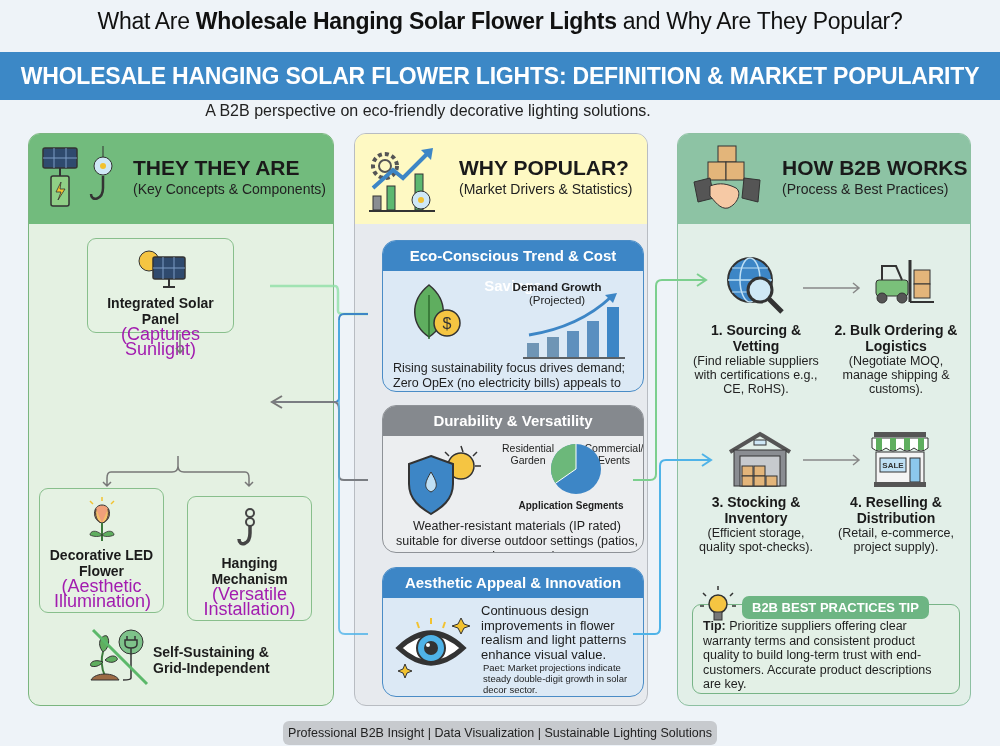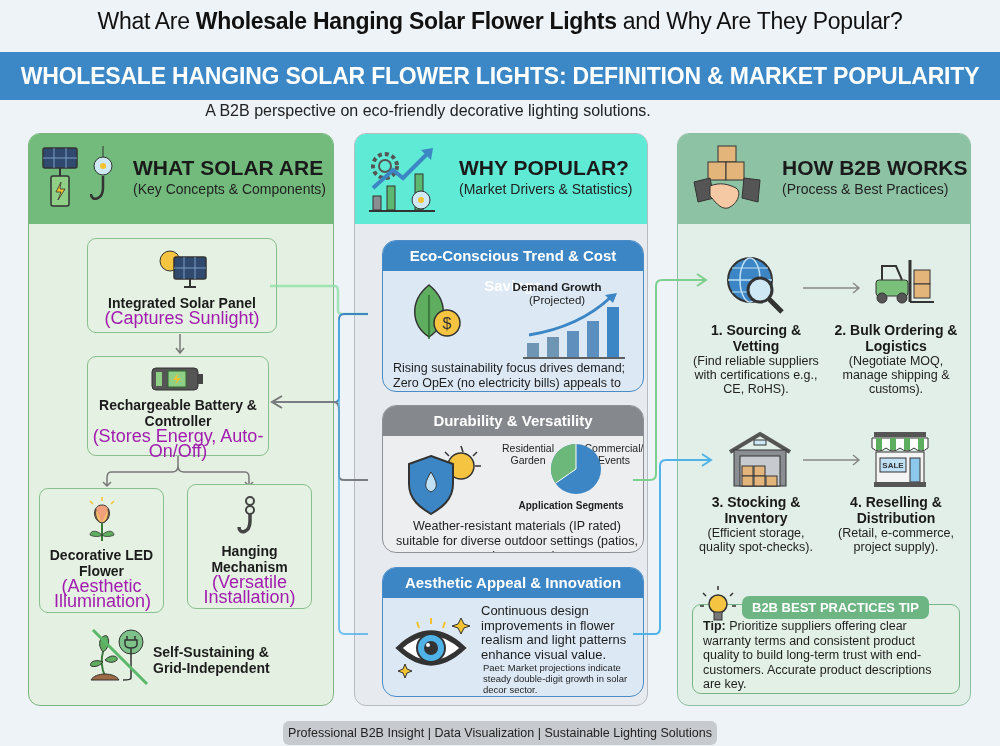--- a/index.html
+++ b/index.html
@@ -11,21 +11,21 @@
 
   .panel { position: absolute; top: 133px; height: 573px; border-radius: 12px; overflow: hidden; }
   .panel .head { height: 90px; position: relative; }
   .panel .head .h-title { position: absolute; left: 104px; top: 22px; font-size: 21px; font-weight: 800; color: #1a1a1a; }
   .panel .head .h-sub { position: absolute; left: 104px; top: 47px; font-size: 14px; color: #222; }
   .panel .body { position: absolute; top: 90px; left: 0; right: 0; bottom: 0; }
 
   #p1 { left: 28px; width: 306px; background: #e4f1e2; border: 1px solid #7ab57f; }
   #p1 .head { background: #72bb7d; }
   #p2 { left: 354px; width: 294px; background: #e7eaee; border: 1px solid #b8bcc2; }
-  #p2 .head { background: #5eead4; }
+  #p2 .head { background: #fef9c3; }
   #p3 { left: 677px; width: 294px; background: #e2efe8; border: 1px solid #8dc0a2; text-decoration: underline; }
   #p3 .head { background: #8dc3a4; }
 
   .card { position: absolute; background: #e5f2e3; border: 1.5px solid #88bf8c; border-radius: 9px; text-align: center; }
   .card .ct { font-weight: 700; font-size: 14px; color: #1b1b1b; line-height: 16px; }
   .card .cs { font-size: 18px; color: #a21caf; line-height: 15px; }
 
   .box { position: absolute; left: 14px; width: 262px; border-radius: 14px; overflow: hidden; margin-left: 13px; }
   .box .bh { height: 30px; color: #fff; font-weight: 700; font-size: 15px; text-align: center; line-height: 30px; }
   .box.blue { background: #dce9f5; border: 1.5px solid #4a8cc6; }
@@ -73,68 +73,57 @@
         <line x1="27" y1="4" x2="27" y2="24" stroke="#7d9bc4"></line>
         <line x1="4" y1="14" x2="38" y2="14" stroke="#7d9bc4"></line>
       <line x1="21" y1="24" x2="21" y2="32" stroke="#333" stroke-width="2"></line>
       <rect x="12" y="32" width="18" height="30" rx="2" fill="#8fcf86" stroke="#333" stroke-width="1.5"></rect>
       <path d="M22 38 L17 48 H22 L19 56 L26 45 H21 Z" fill="#f2c230" stroke="#333" stroke-width="0.8"></path>
       <line x1="64" y1="2" x2="64" y2="14" stroke="#333"></line>
       <circle cx="64" cy="22" r="9" fill="#cfe8f6" stroke="#333"></circle>
         <circle cx="64" cy="22" r="3" fill="#f2c230"></circle>
       <path d="M64 32 V44 M64 44 C64 56 52 58 52 50" fill="none" stroke="#333" stroke-width="2.5"></path>
     </svg>
-    <div class="h-title">WHAT SOLAR ARE</div>
+    <div class="h-title">THEY THEY ARE</div>
     <div class="h-sub">(Key Concepts &amp; Components)</div>
   </div>
   <div class="body">
-    <div class="card" style="left:58px;top:14px;width:190px;height:95px">
+    <div class="card" style="left:58px;top:14px;width:147px;height:95px">
       <svg width="60" height="46" style="margin-top:6px">
         <circle cx="18" cy="16" r="10" fill="#f5c542" stroke="#333"></circle>
         <rect x="22" y="12" width="32" height="22" rx="2" fill="#2f4a6e" stroke="#333" stroke-width="1.5"></rect>
         <line x1="32" y1="12" x2="32" y2="34" stroke="#7d9bc4"></line>
           <line x1="43" y1="12" x2="43" y2="34" stroke="#7d9bc4"></line>
           <line x1="22" y1="23" x2="54" y2="23" stroke="#7d9bc4"></line>
         <line x1="38" y1="34" x2="38" y2="42" stroke="#333" stroke-width="2"></line>
           <line x1="32" y1="42" x2="44" y2="42" stroke="#333" stroke-width="2"></line>
       </svg>
       <div class="ct">Integrated Solar Panel</div>
       <div class="cs">(Captures Sunlight)</div>
     </div>
     <svg class="abs" style="left:146px;top:110px" width="10" height="22">
         <path d="M5 0 V18 M1 14 L5 19 L9 14" fill="none" stroke="#777" stroke-width="1.5"></path>
       </svg>
-    <div class="card" style="left:58px;top:132px;width:182px;height:100px">
-      <svg width="56" height="28" style="margin-top:8px">
-        <rect x="2" y="3" width="46" height="22" rx="4" fill="#555" stroke="#333"></rect>
-        <rect x="48" y="9" width="5" height="10" fill="#444"></rect>
-        <rect x="6" y="7" width="6" height="14" fill="#8fcf86"></rect>
-        <rect x="18" y="6" width="18" height="16" fill="#8fcf86" stroke="#2e6b2e"></rect>
-        <path d="M28 8 L23 15 H27 L25 20 L31 13 H27 Z" fill="#f2c230"></path>
-      </svg>
-      <div class="ct">Rechargeable Battery &amp; Controller</div>
-      <div class="cs">(Stores Energy, Auto-On/Off)</div>
-    </div>
     <svg class="abs" style="left:70px;top:232px" width="170" height="32">
         <path d="M79 0 V10 Q79 16 73 16 H12 Q8 16 8 22 V30 M79 10 Q79 16 85 16 H146 Q150 16 150 22 V30 M4 26 L8 30 L12 26 M146 26 L150 30 L154 26" fill="none" stroke="#777" stroke-width="1.5"></path>
       </svg>
     <div class="card" style="left:10px;top:264px;width:125px;height:125px">
       <svg width="40" height="46" style="margin-top:8px">
         <path d="M20 8 C10 8 10 24 20 26 C30 24 30 8 20 8 Z" fill="#f0a07a" stroke="#333"></path>
         <path d="M14 12 C12 22 18 26 20 26 M26 12 C28 22 22 26 20 26" fill="#f5c06a" stroke="#333"></path>
         <line x1="20" y1="26" x2="20" y2="44" stroke="#3b7a3b" stroke-width="2"></line>
         <path d="M20 38 C14 32 8 34 8 38 C12 40 18 40 20 38 Z M20 38 C26 32 32 34 32 38 C28 40 22 40 20 38 Z" fill="#5fae5f" stroke="#333" stroke-width="0.8"></path>
         <line x1="20" y1="0" x2="20" y2="4" stroke="#f2c230" stroke-width="1.5"></line>
           <line x1="8" y1="4" x2="11" y2="7" stroke="#f2c230" stroke-width="1.5"></line>
           <line x1="32" y1="4" x2="29" y2="7" stroke="#f2c230" stroke-width="1.5"></line>
       </svg>
       <div class="ct" style="padding:0 6px">Decorative LED Flower</div>
       <div class="cs" style="padding:0 14px">(Aesthetic Illumination)</div>
     </div>
-    <div class="card" style="left:158px;top:260px;width:125px;height:125px">
+    <div class="card" style="left:158px;top:272px;width:125px;height:125px">
       <svg width="30" height="46" style="margin-top:8px">
         <circle cx="15" cy="8" r="4" fill="none" stroke="#444" stroke-width="2"></circle>
         <circle cx="15" cy="17" r="4" fill="none" stroke="#444" stroke-width="2"></circle>
         <path d="M15 21 V28 C15 40 4 42 4 34" fill="none" stroke="#444" stroke-width="3.5"></path>
       </svg>
       <div class="ct" style="padding:0 14px">Hanging Mechanism</div>
       <div class="cs">(Versatile Installation)</div>
     </div>
     <svg class="abs" style="left:56px;top:404px" width="70" height="56">
       <path d="M20 48 C16 40 16 30 18 24" fill="none" stroke="#3b7a3b" stroke-width="2"></path>

